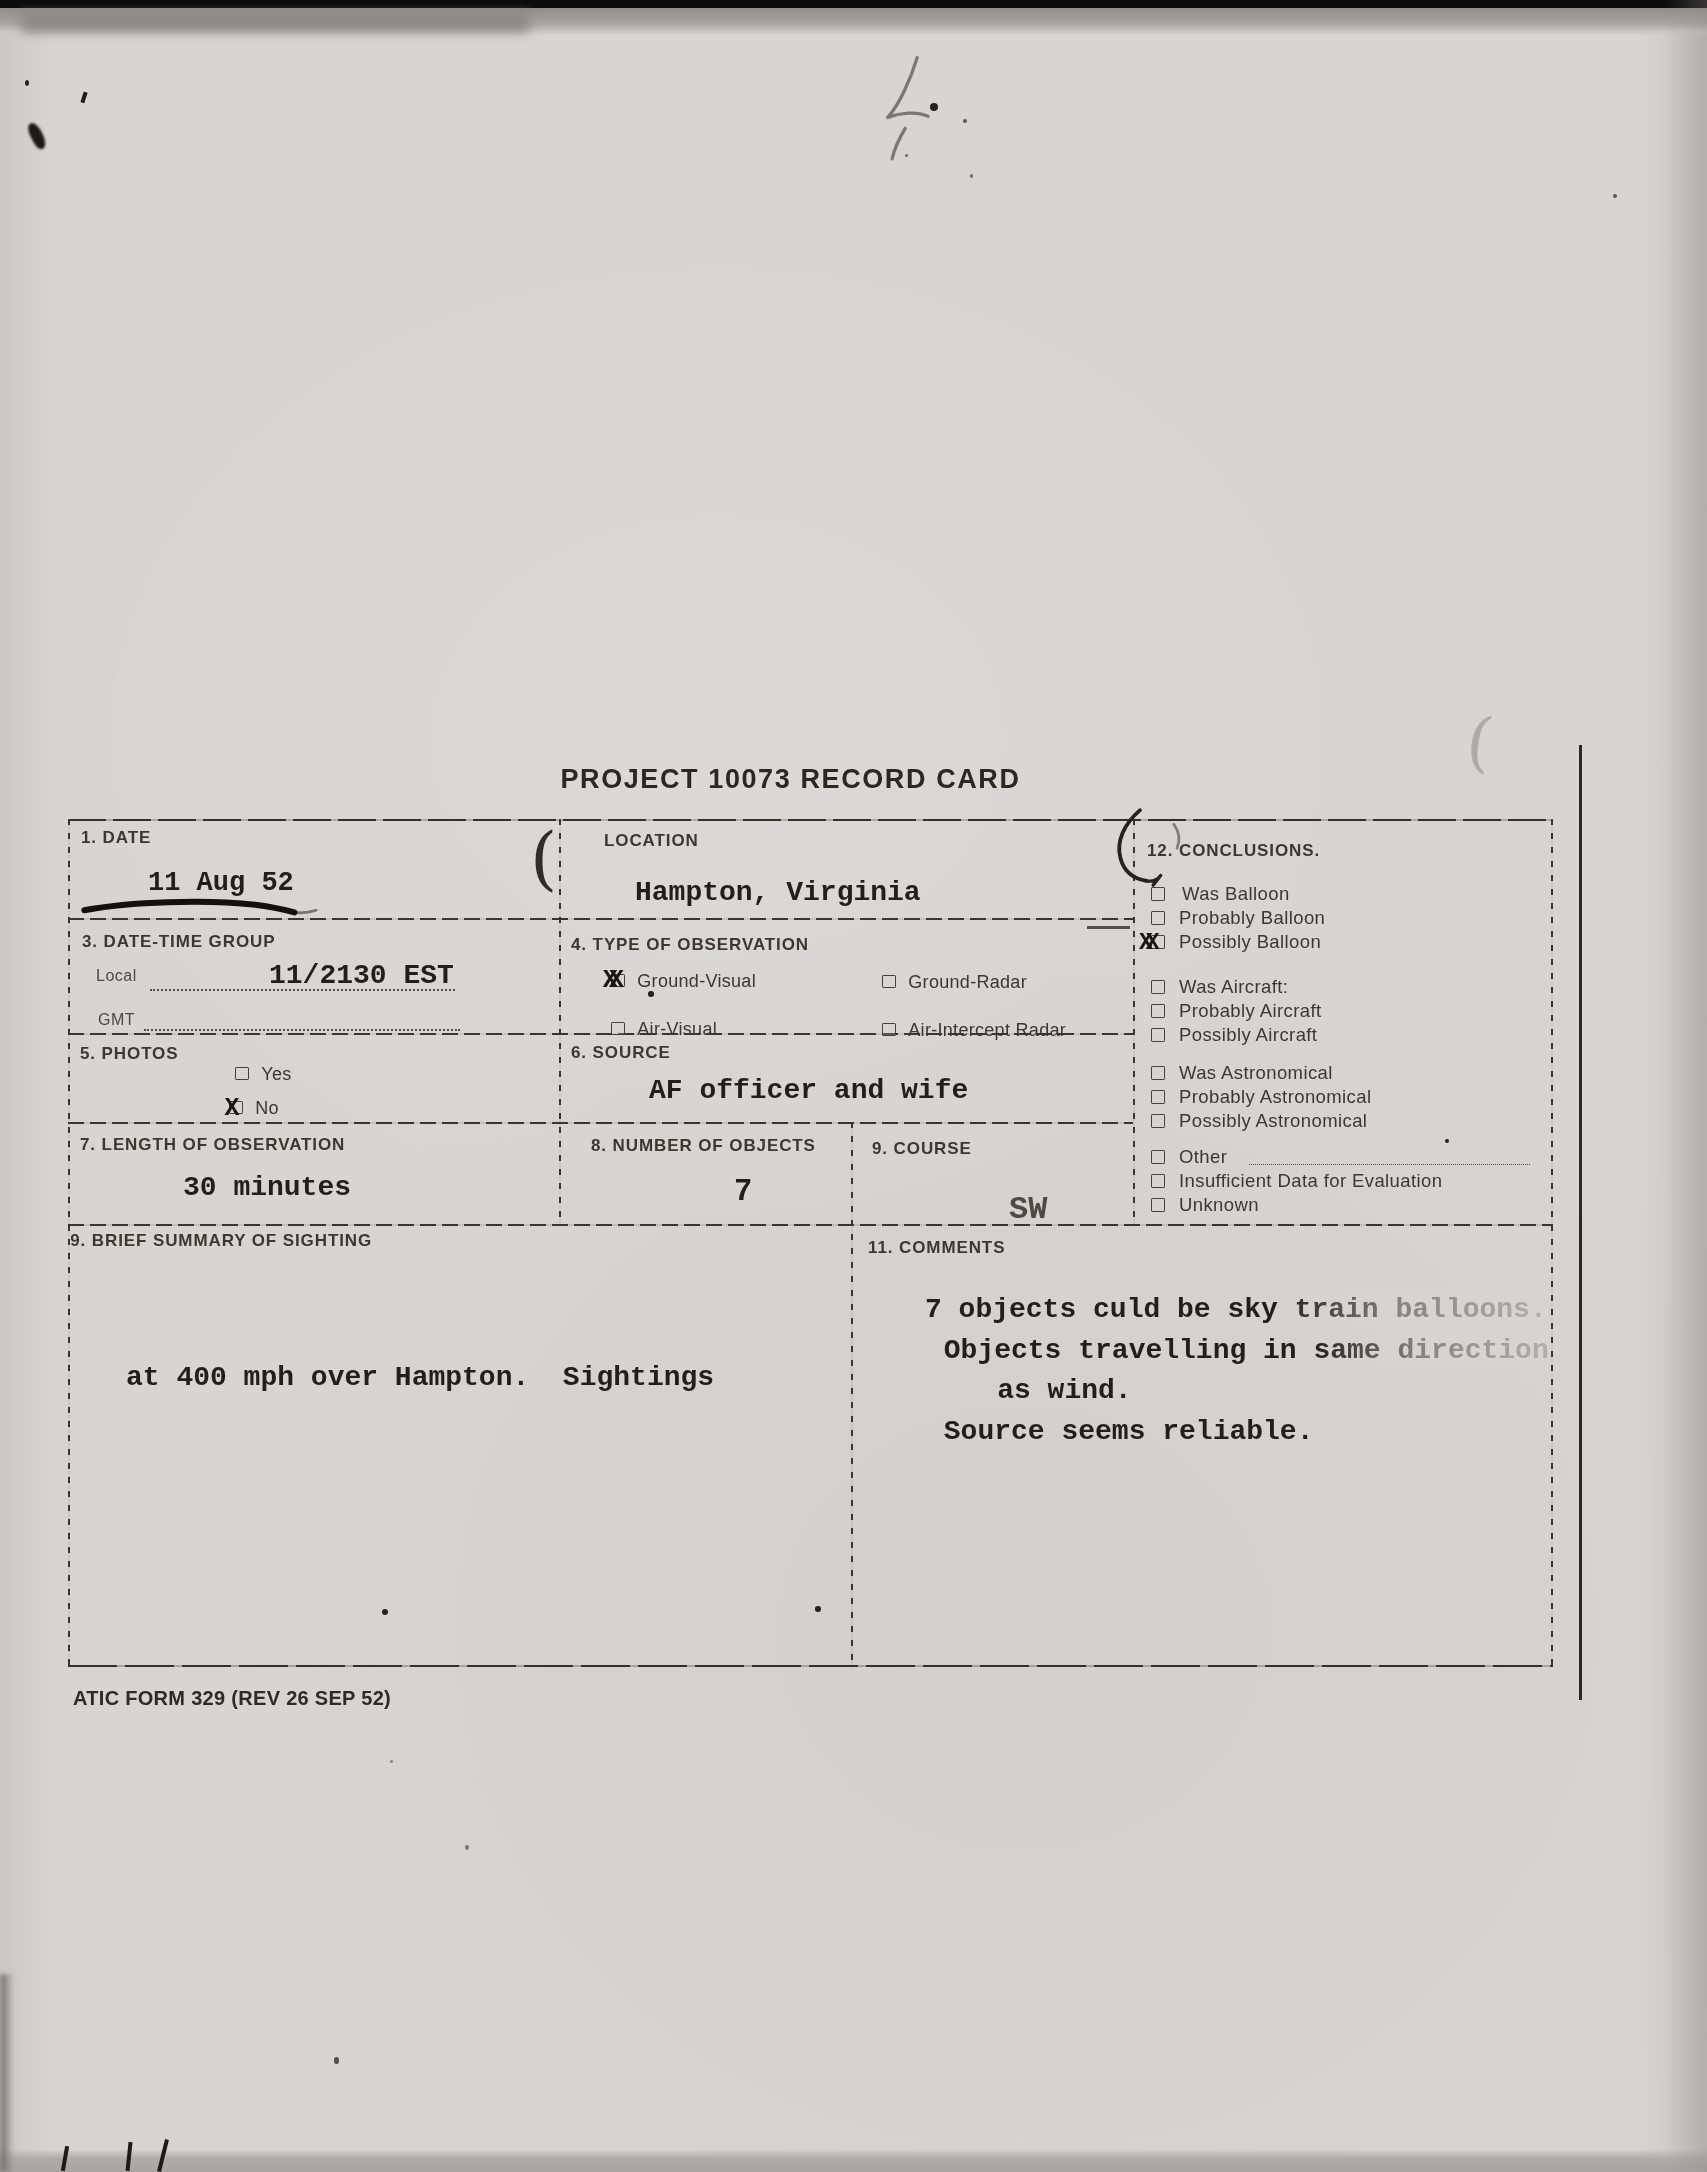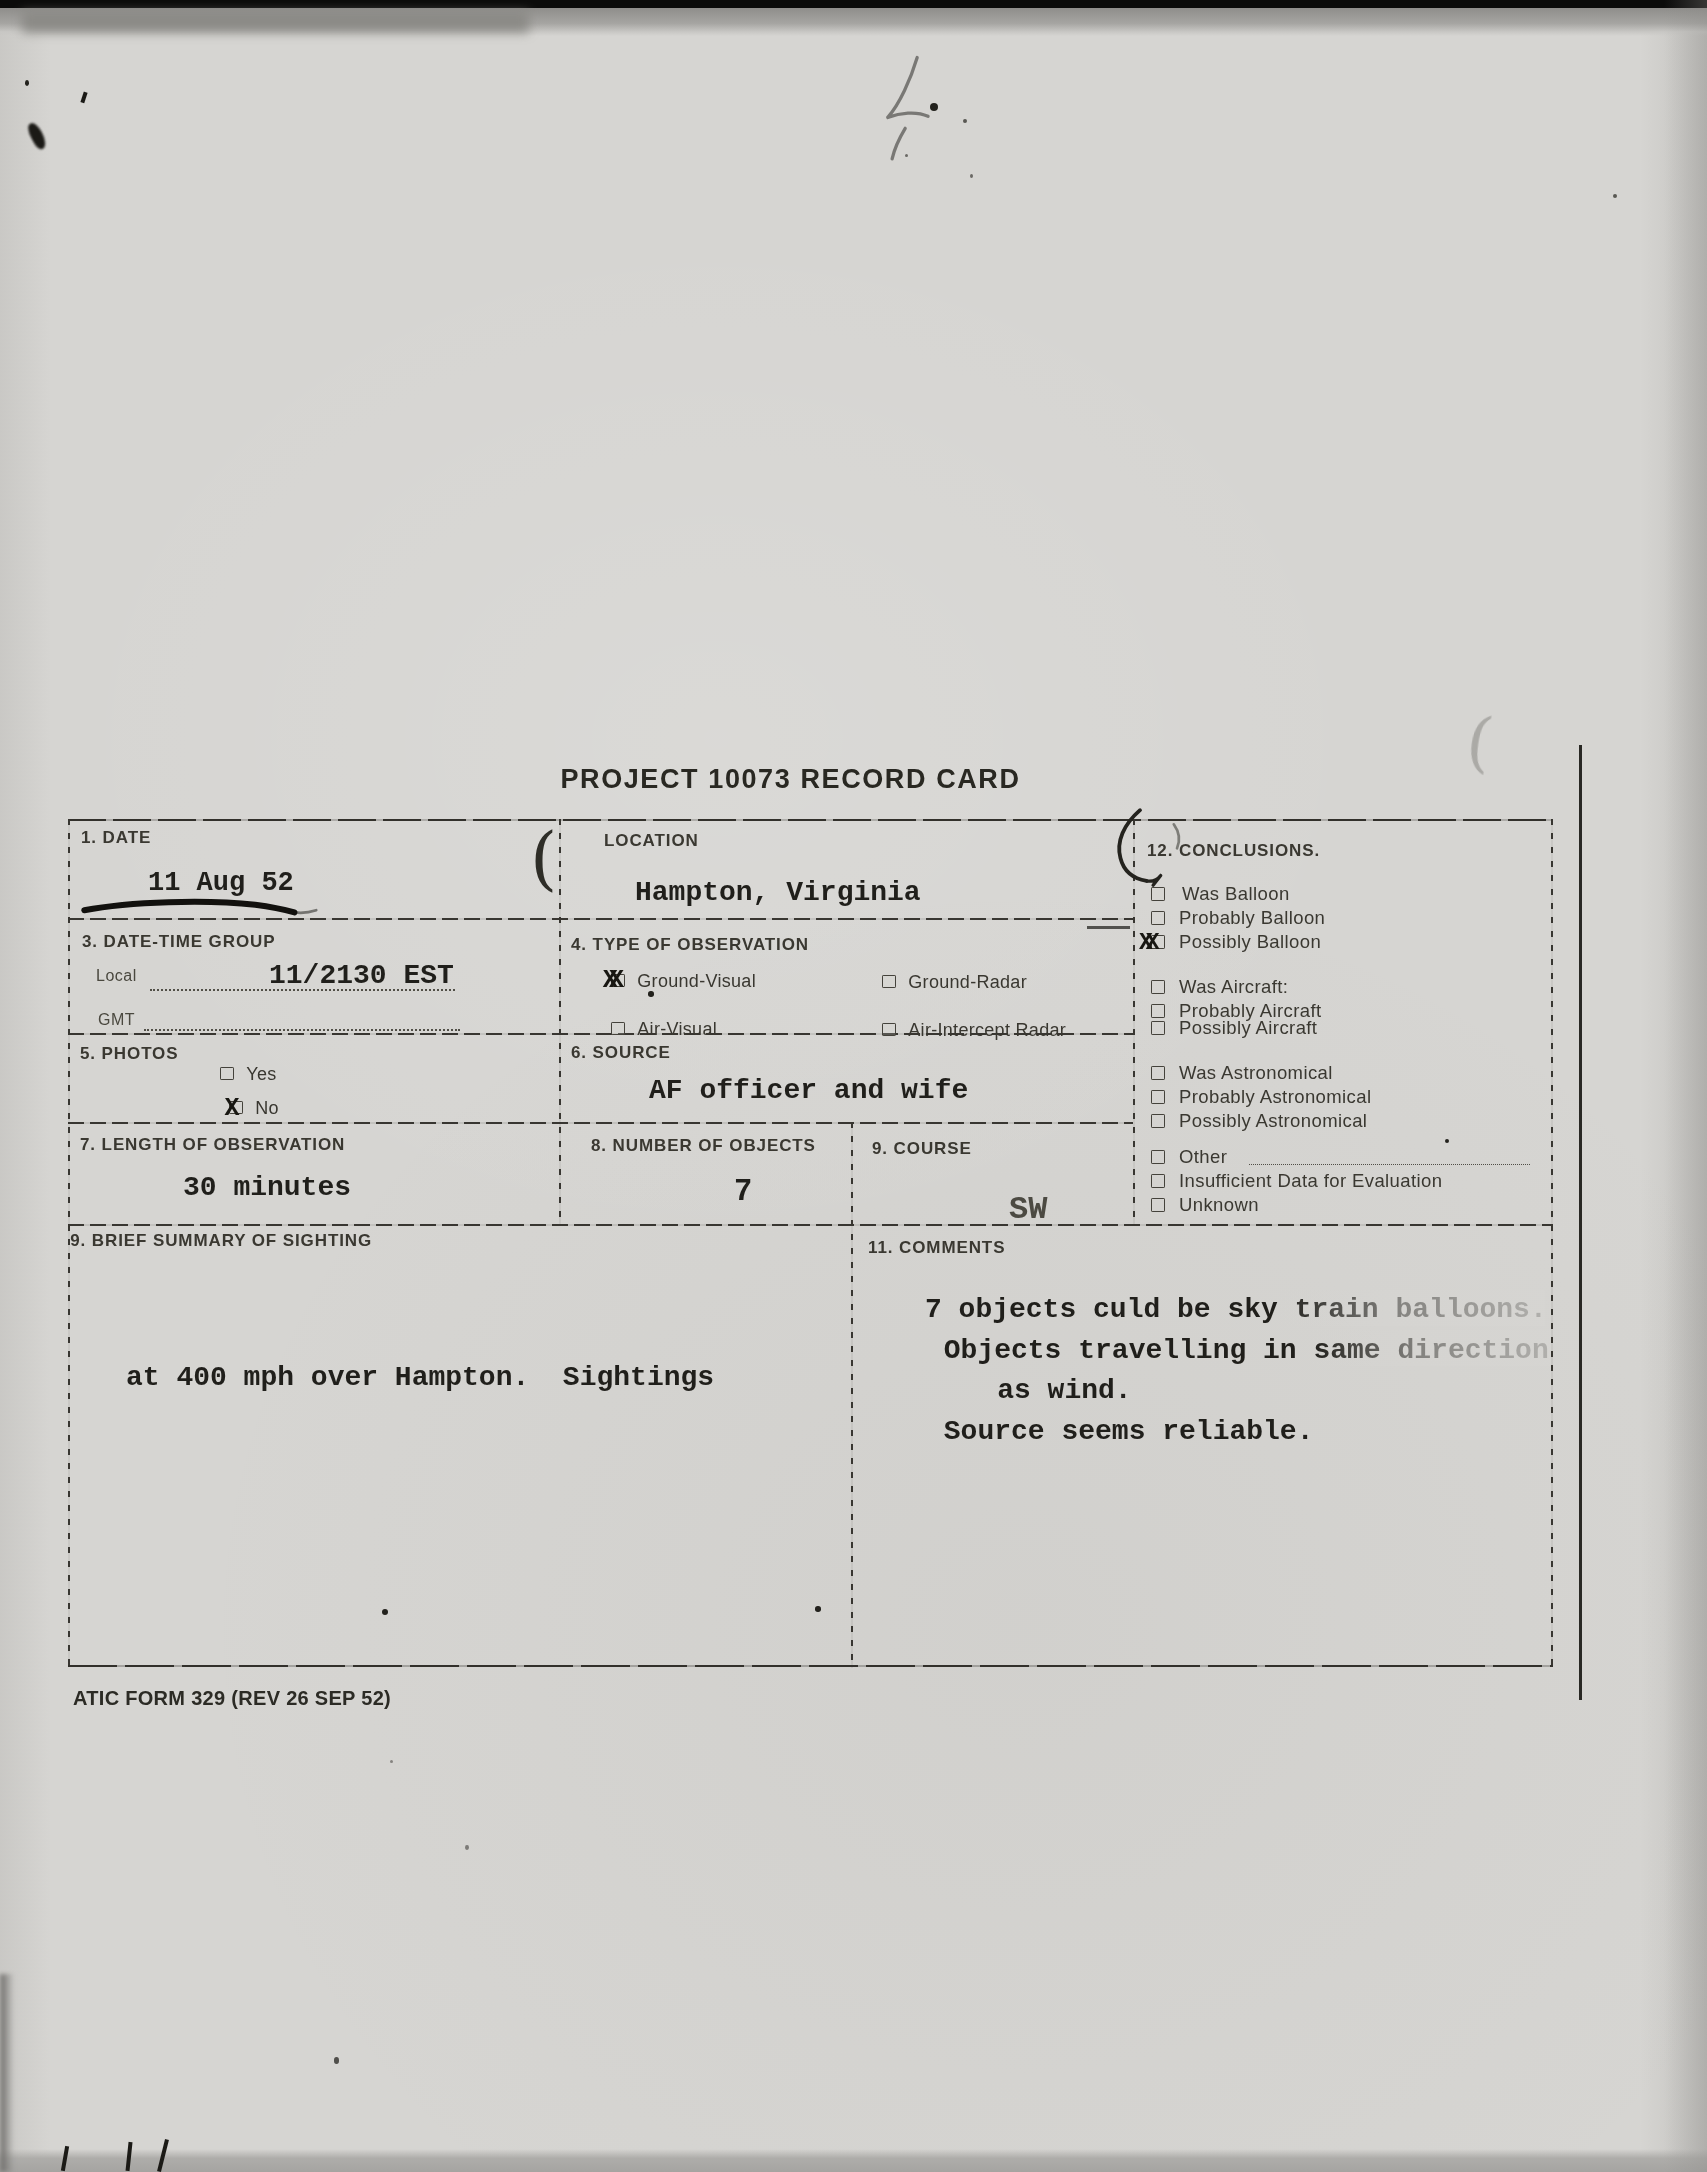--- a/index.html
+++ b/index.html
@@ -142,21 +142,21 @@
     </div>
     <div class="opt" style="left:814px;top:201px;">
       <span class="boxwrap">
           <span class="cbox"></span>
         </span>
       <span class="optlbl">Air-Intercept Radar</span>
     </div>
     <div class="speck" style="left:580px;top:172px;width:5.5px;height:5.5px;"></div>
 
     <div class="lbl" style="left:12px;top:225px;">5. PHOTOS</div>
-    <div class="opt" style="left:152px;top:245px;justify-content:flex-end;">
+    <div class="opt" style="left:167px;top:245px;justify-content:flex-end;">
       <span class="boxwrap">
           <span class="cbox"></span>
         </span>
       <span class="optlbl">Yes</span>
     </div>
     <div class="opt" style="left:161px;top:279px;">
       <span class="boxwrap">
           <span class="cbox"></span>
           <span class="mark" style="letter-spacing:0;left:-4.4px;top:-6.5px;">X</span>
         </span>
@@ -221,21 +221,21 @@
           <span class="cbox"></span>
         </span>
       <span class="c-lbl">Was Aircraft:</span>
     </div>
     <div class="c-item" style="left:1083px;top:181px;">
       <span class="boxwrap">
           <span class="cbox"></span>
         </span>
       <span class="c-lbl">Probably Aircraft</span>
     </div>
-    <div class="c-item" style="left:1083px;top:198px;">
+    <div class="c-item" style="left:1083px;top:205px;">
       <span class="boxwrap">
           <span class="cbox"></span>
         </span>
       <span class="c-lbl">Possibly Aircraft</span>
     </div>
 
     <div class="c-item" style="left:1083px;top:243px;">
       <span class="boxwrap">
           <span class="cbox"></span>
         </span>

